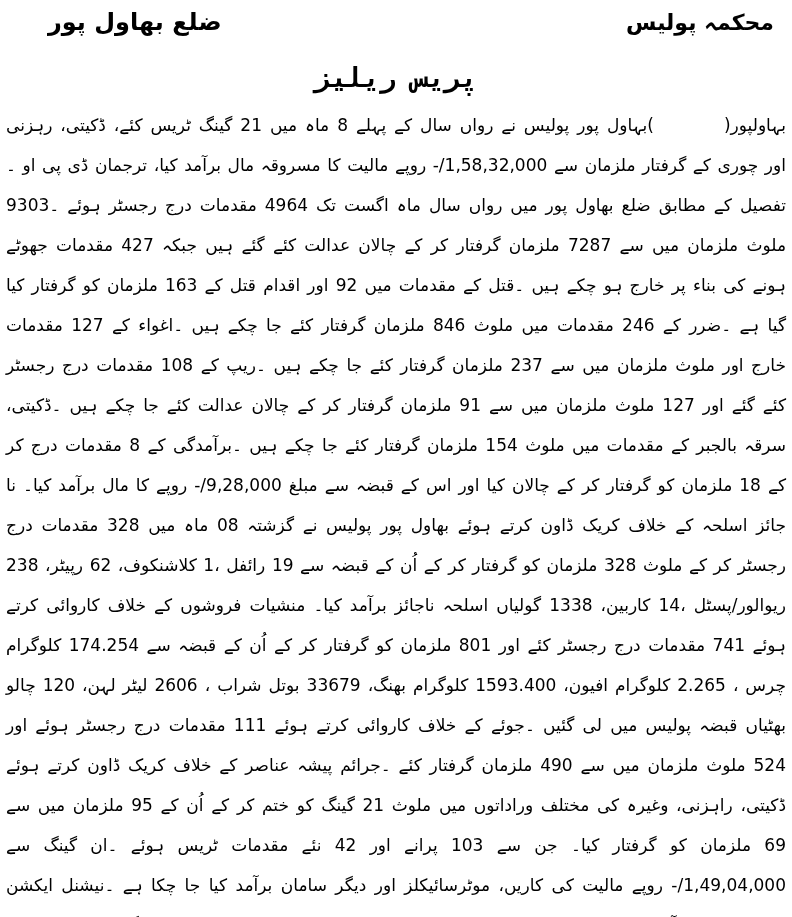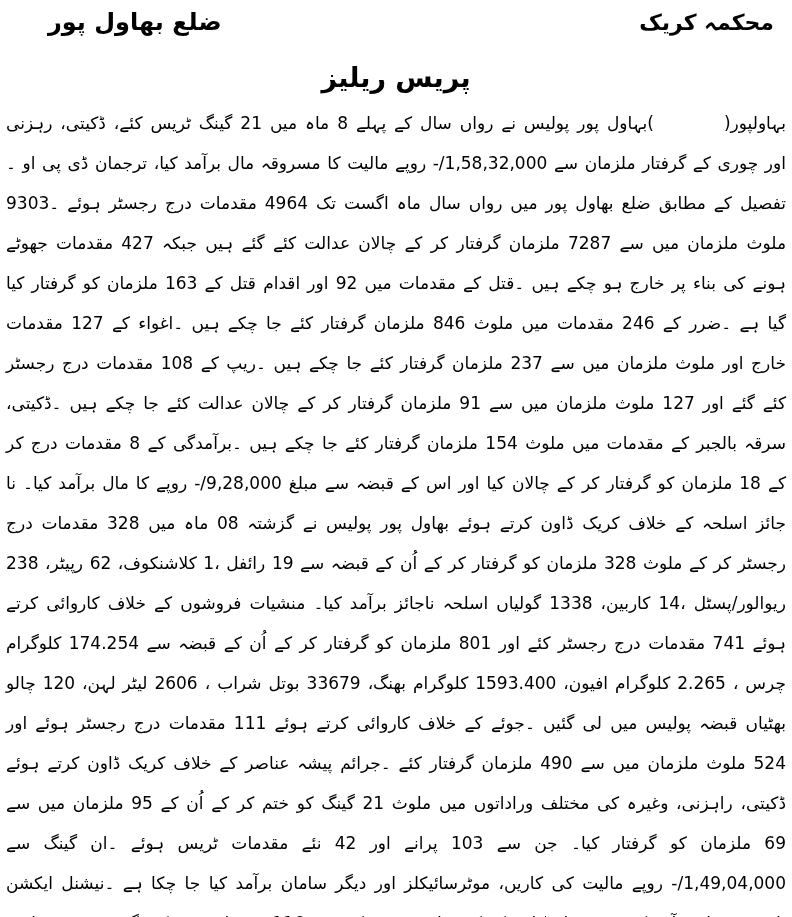--- a/index.html
+++ b/index.html
@@ -32,20 +32,21 @@
   }
   .doc-header .district {
     font-size: 24px;
     font-weight: bold;
   }
   .doc-title {
     text-align: center;
     font-size: 27px;
     font-weight: bold;
     margin: 26px 0 6px 0;
+    font-family: Liberation Mono, monospace;
   }
   .body-par {
     margin: 10px 6px 0 6px;
     font-size: 17px;
     line-height: 40px;
     text-align: justify;
     text-align-last: center;
     word-spacing: 1px;
   }
   .dateline-city, .paren {
@@ -58,21 +59,21 @@
     width: 70px;
     height: 1px;
   }
 </style>
 </head>
 <body>
 
 <div class="page">
 
   <div class="doc-header">
-    <div class="dept">محکمہ کریک</div>
+    <div class="dept">محکمہ پولیس</div>
     <div class="district">ضلع بھاول پور</div>
   </div>
 
   <div class="doc-title">پریس ریلیز</div>
 
   <p class="body-par"><span class="dateline-city">بہاولپور</span><span class="paren" dir="ltr">(</span><span class="date-blank"></span><span class="paren" dir="ltr">)</span><span>بہاول پور پولیس نے رواں سال کے پہلے 8 ماہ میں 21 گینگ ٹریس کئے، ڈکیتی، رہزنی اور چوری کے گرفتار ملزمان سے 1,58,32,000/- روپے مالیت کا مسروقہ مال برآمد کیا، ترجمان ڈی پی او ۔ تفصیل کے مطابق ضلع بھاول پور میں رواں سال ماہ اگست تک 4964 مقدمات درج رجسٹر ہوئے ۔9303 ملوث ملزمان میں سے 7287 ملزمان گرفتار کر کے چالان عدالت کئے گئے ہیں جبکہ 427 مقدمات جھوٹے ہونے کی بناء پر خارج ہو چکے ہیں ۔قتل کے مقدمات میں 92 اور اقدام قتل کے 163 ملزمان کو گرفتار کیا گیا ہے ۔ضرر کے 246 مقدمات میں ملوث 846 ملزمان گرفتار کئے جا چکے ہیں ۔اغواء کے 127 مقدمات خارج اور ملوث ملزمان میں سے 237 ملزمان گرفتار کئے جا چکے ہیں ۔ریپ کے 108 مقدمات درج رجسٹر کئے گئے اور 127 ملوث ملزمان میں سے 91 ملزمان گرفتار کر کے چالان عدالت کئے جا چکے ہیں ۔ڈکیتی، سرقہ بالجبر کے مقدمات میں ملوث 154 ملزمان گرفتار کئے جا چکے ہیں ۔برآمدگی کے 8 مقدمات درج کر کے 18 ملزمان کو گرفتار کر کے چالان کیا اور اس کے قبضہ سے مبلغ 9,28,000/- روپے کا مال برآمد کیا۔ نا جائز اسلحہ کے خلاف کریک ڈاون کرتے ہوئے بھاول پور پولیس نے گزشتہ 08 ماہ میں 328 مقدمات درج رجسٹر کر کے ملوث 328 ملزمان کو گرفتار کر کے اُن کے قبضہ سے 19 رائفل ،1 کلاشنکوف، 62 رپیٹر، 238 ریوالور/پسٹل ،14 کاربین، 1338 گولیاں اسلحہ ناجائز برآمد کیا۔ منشیات فروشوں کے خلاف کاروائی کرتے ہوئے 741 مقدمات درج رجسٹر کئے اور 801 ملزمان کو گرفتار کر کے اُن کے قبضہ سے 174.254 کلوگرام چرس ، 2.265 کلوگرام افیون، 1593.400 کلوگرام بھنگ، 33679 بوتل شراب ، 2606 لیٹر لہن، 120 چالو بھٹیاں قبضہ پولیس میں لی گئیں ۔جوئے کے خلاف کاروائی کرتے ہوئے 111 مقدمات درج رجسٹر ہوئے اور 524 ملوث ملزمان میں سے 490 ملزمان گرفتار کئے ۔جرائم پیشہ عناصر کے خلاف کریک ڈاون کرتے ہوئے ڈکیتی، راہزنی، وغیرہ کی مختلف وراداتوں میں ملوث 21 گینگ کو ختم کر کے اُن کے 95 ملزمان میں سے 69 ملزمان کو گرفتار کیا۔ جن سے 103 پرانے اور 42 نئے مقدمات ٹریس ہوئے ۔ان گینگ سے 1,49,04,000/- روپے مالیت کی کاریں، موٹرسائیکلز اور دیگر سامان برآمد کیا جا چکا ہے ۔نیشنل ایکشن پلان پر عمل درآمد کرتے ہوئے لاوڈ اسپیکر کی خلاف ورزی کرنے پر 116 مقدمات درج کیے گئے جن میں ملوث 116 ملزمان میں سے 116 ملزمان کو گرفتار کر کے پیش عدالت کیا جا چکا ہے ۔</span></p>
 
 </div>
 
 </body></html>

